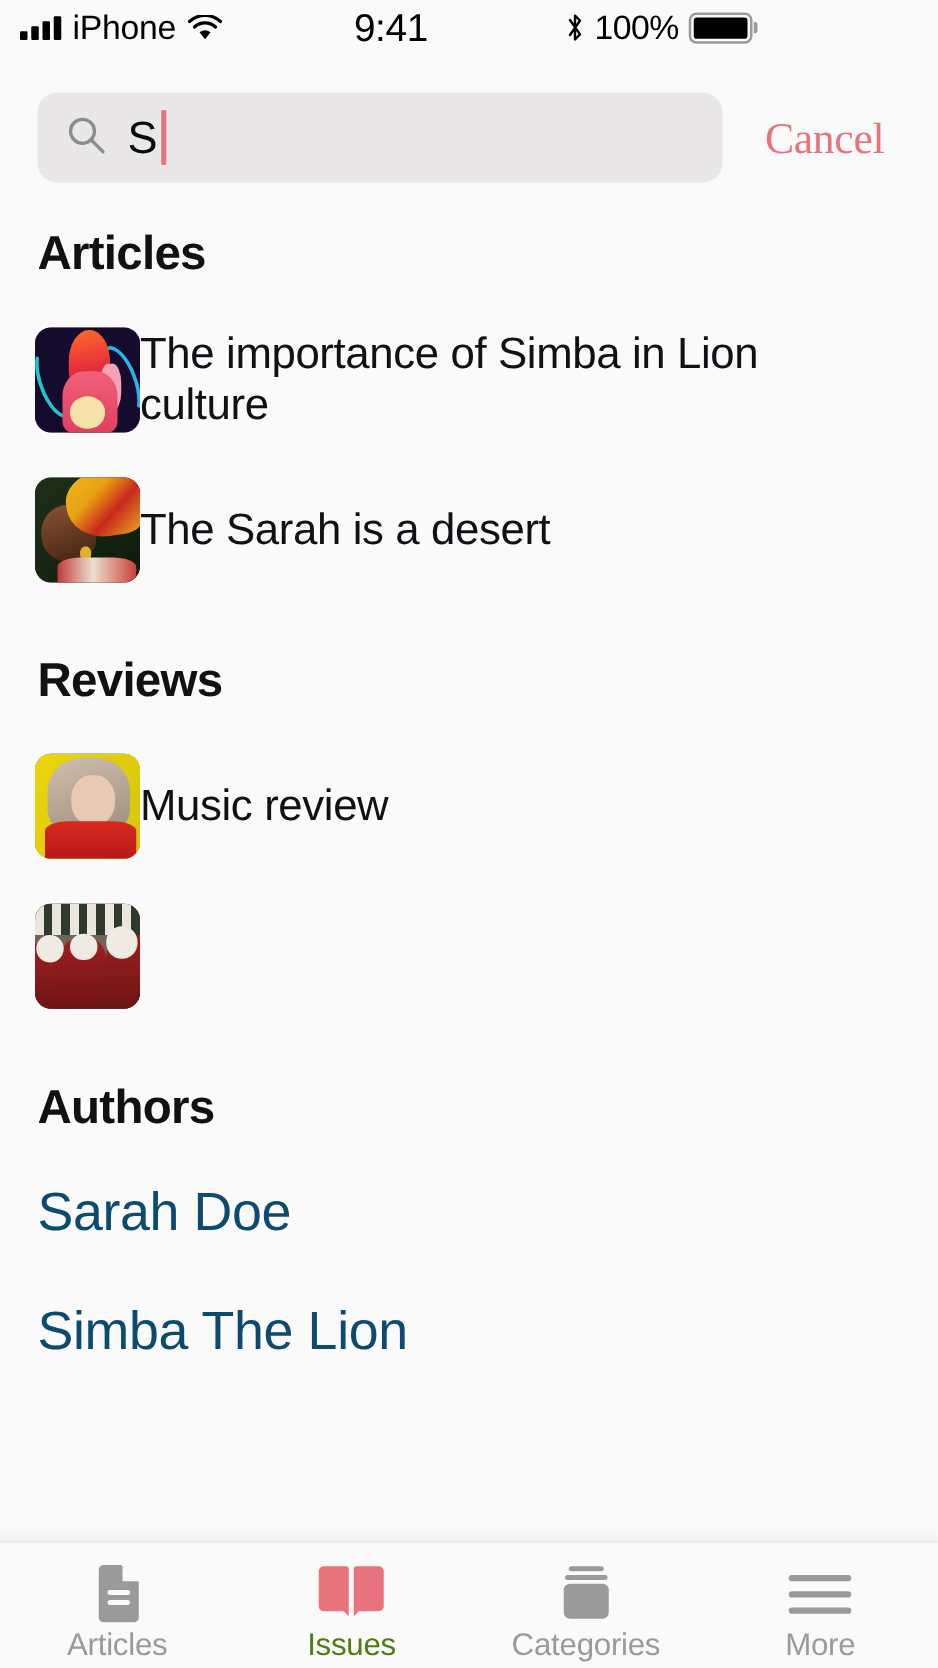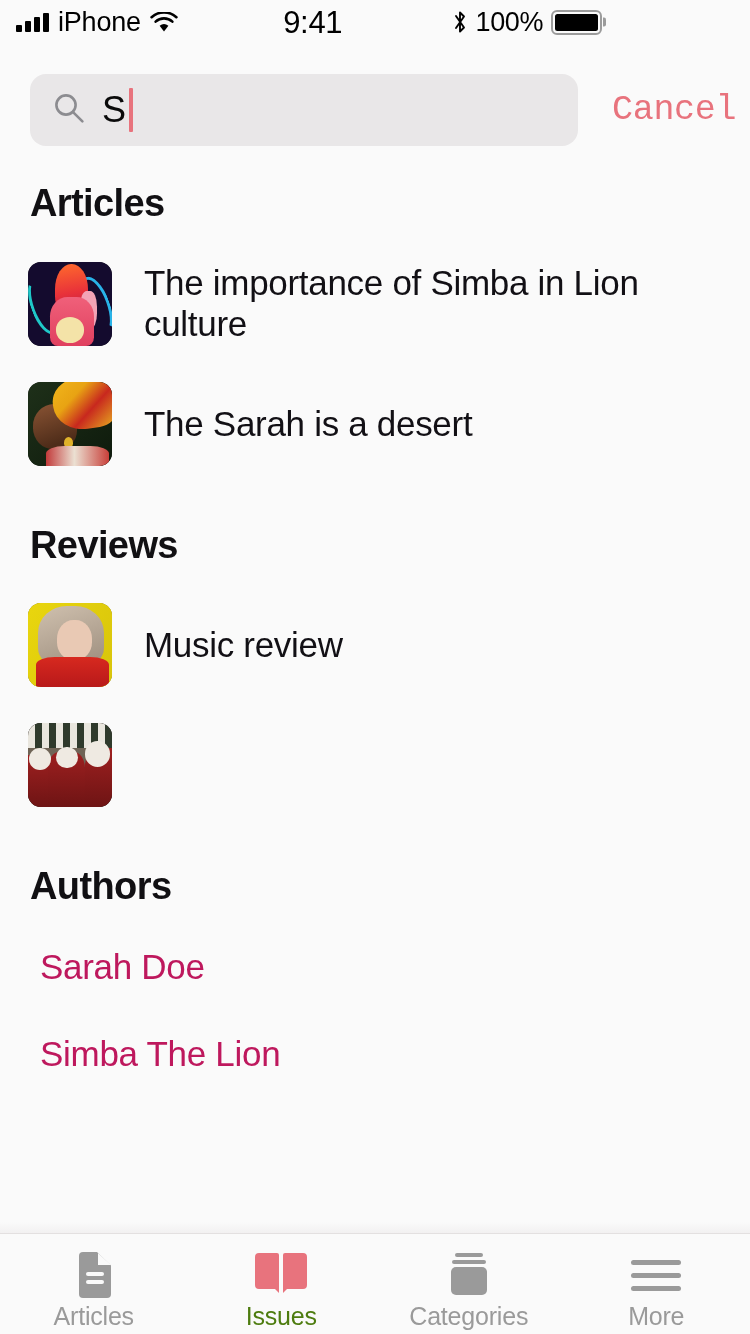--- a/index.html
+++ b/index.html
@@ -149,21 +149,21 @@
   }
   .cancel-btn {
     margin-left: 34px;
     font-size: 35px;
     color: #E8737D;
     letter-spacing: -0.3px;
     line-height: 1;
     background: none;
     border: none;
     padding: 0;
-    font-family: Liberation Mono, monospace;
+    font-family: Liberation Serif, serif;
     cursor: pointer;
   }
 
   
   .results {
     position: absolute;
     top: 160px;
     left: 0;
     width: 750px;
     bottom: 110px;
@@ -187,31 +187,30 @@
   .thumb {
     width: 84px;
     height: 84px;
     border-radius: 13px;
     flex: 0 0 auto;
     overflow: hidden;
     position: relative;
     background: #222;
   }
   .row-title {
-    margin-left: 32px;
     font-size: 35px;
     color: #121015;
     line-height: 1.17;
     letter-spacing: -0.3px;
     max-width: 560px;
   }
   .author-row {
-    padding-left: 40px;
-    font-size: 35px;
-    color: #be185d;
+    padding-left: 30px;
+    font-size: 43px;
+    color: #0c4a6e;
     letter-spacing: -0.3px;
     line-height: 1;
   }
 
   
   .art { position: absolute; inset: 0; }
   
   .art-simba { background: #140B2E; }
   .art-simba .swirlL, .art-simba .swirlR {
     position: absolute; top: 16%; width: 26%; height: 66%;

